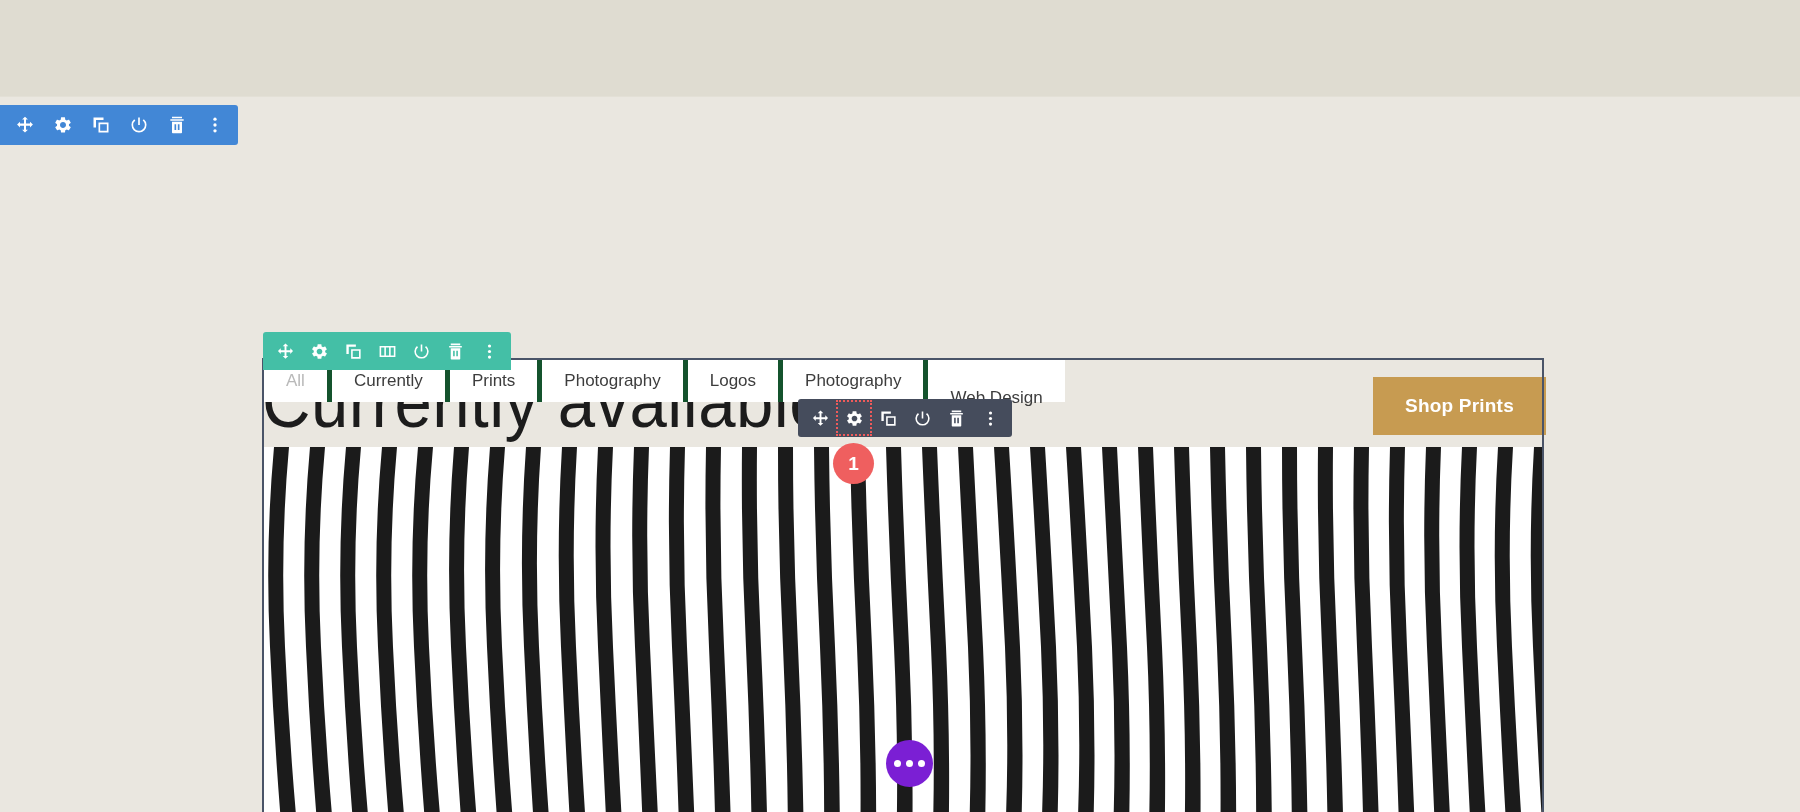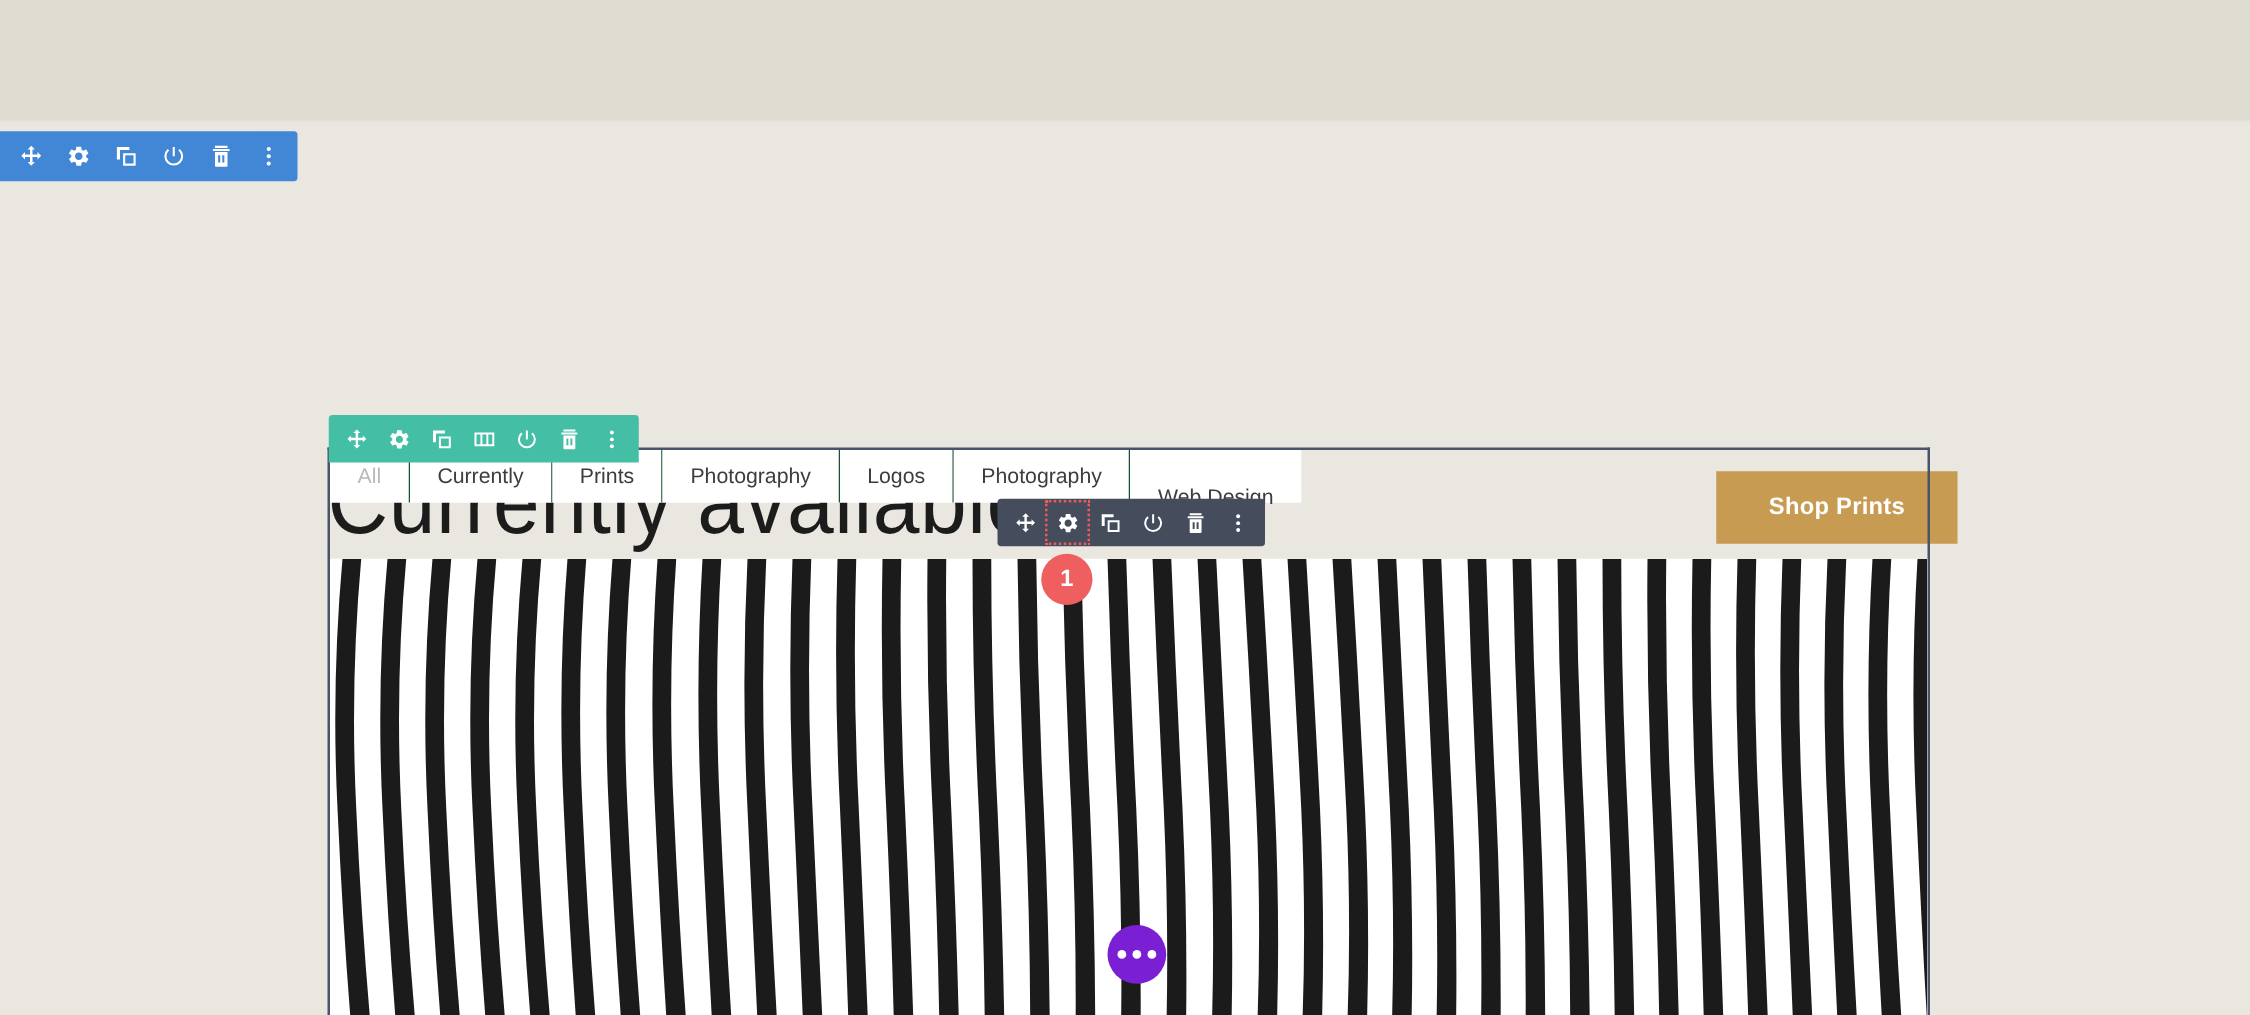--- a/index.html
+++ b/index.html
@@ -89,21 +89,21 @@
     letter-spacing: 0.5px;
     color: #1c1c1c;
     line-height: 1.1;
     white-space: nowrap;
     transform: scaleX(0.92);
     transform-origin: left center;
   }
   .shop-btn {
     position: absolute;
     left: 1373px; top: 197px;
-    width: 193px; height: 58px;
+    width: 173px; height: 58px;
     background: #c79b51;
     color: #ffffff;
     font-size: 19px;
     font-weight: bold;
     display: flex;
     align-items: center;
     justify-content: center;
     border: none;
     cursor: pointer;
     letter-spacing: 0.2px;
@@ -129,21 +129,21 @@
     background: #ffffff;
     z-index: 10;
   }
   .filter-tab {
     display: flex;
     align-items: center;
     justify-content: center;
     padding: 0 22px;
     font-size: 17px;
     color: #3d3d3d;
-    border-right: 1px solid #14532d;
+    border-right: 5px solid #14532d;
     cursor: pointer;
     white-space: nowrap;
     background: #ffffff;
   }
   .filter-tab:last-child { border-right: none; margin-top: 33px; }
   .filter-tab.active { color: #b9b9b9; }
 
   
   .gallery-wrap {
     position: absolute;

